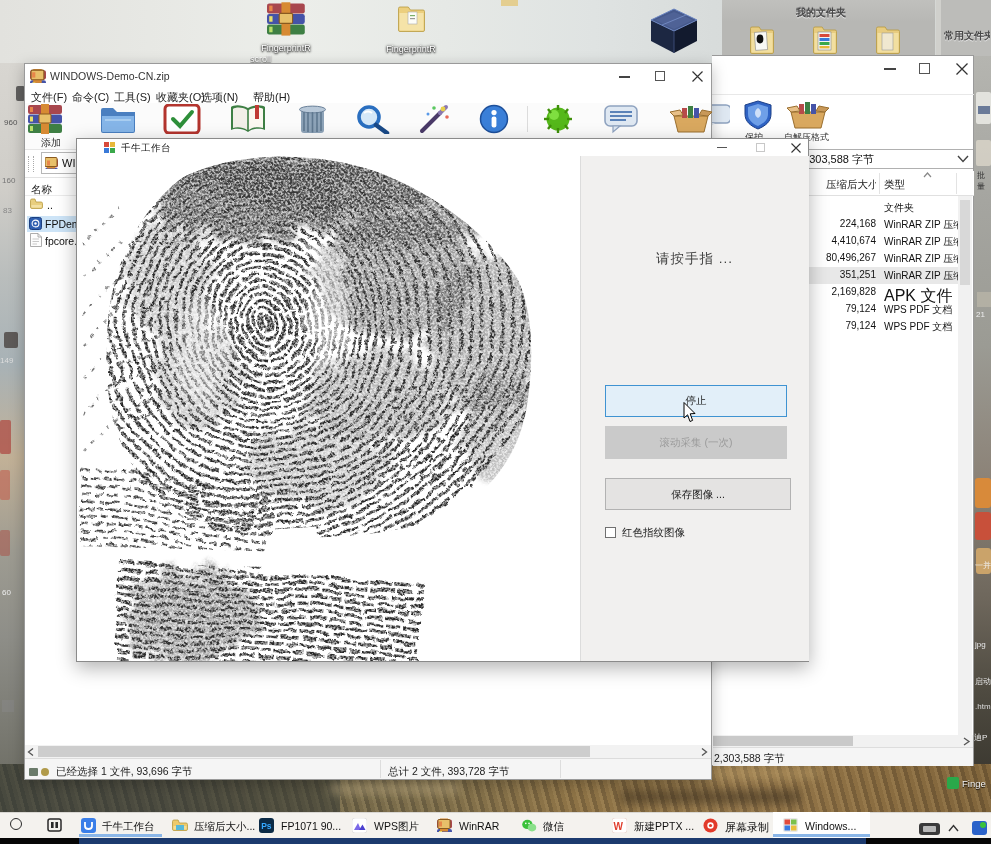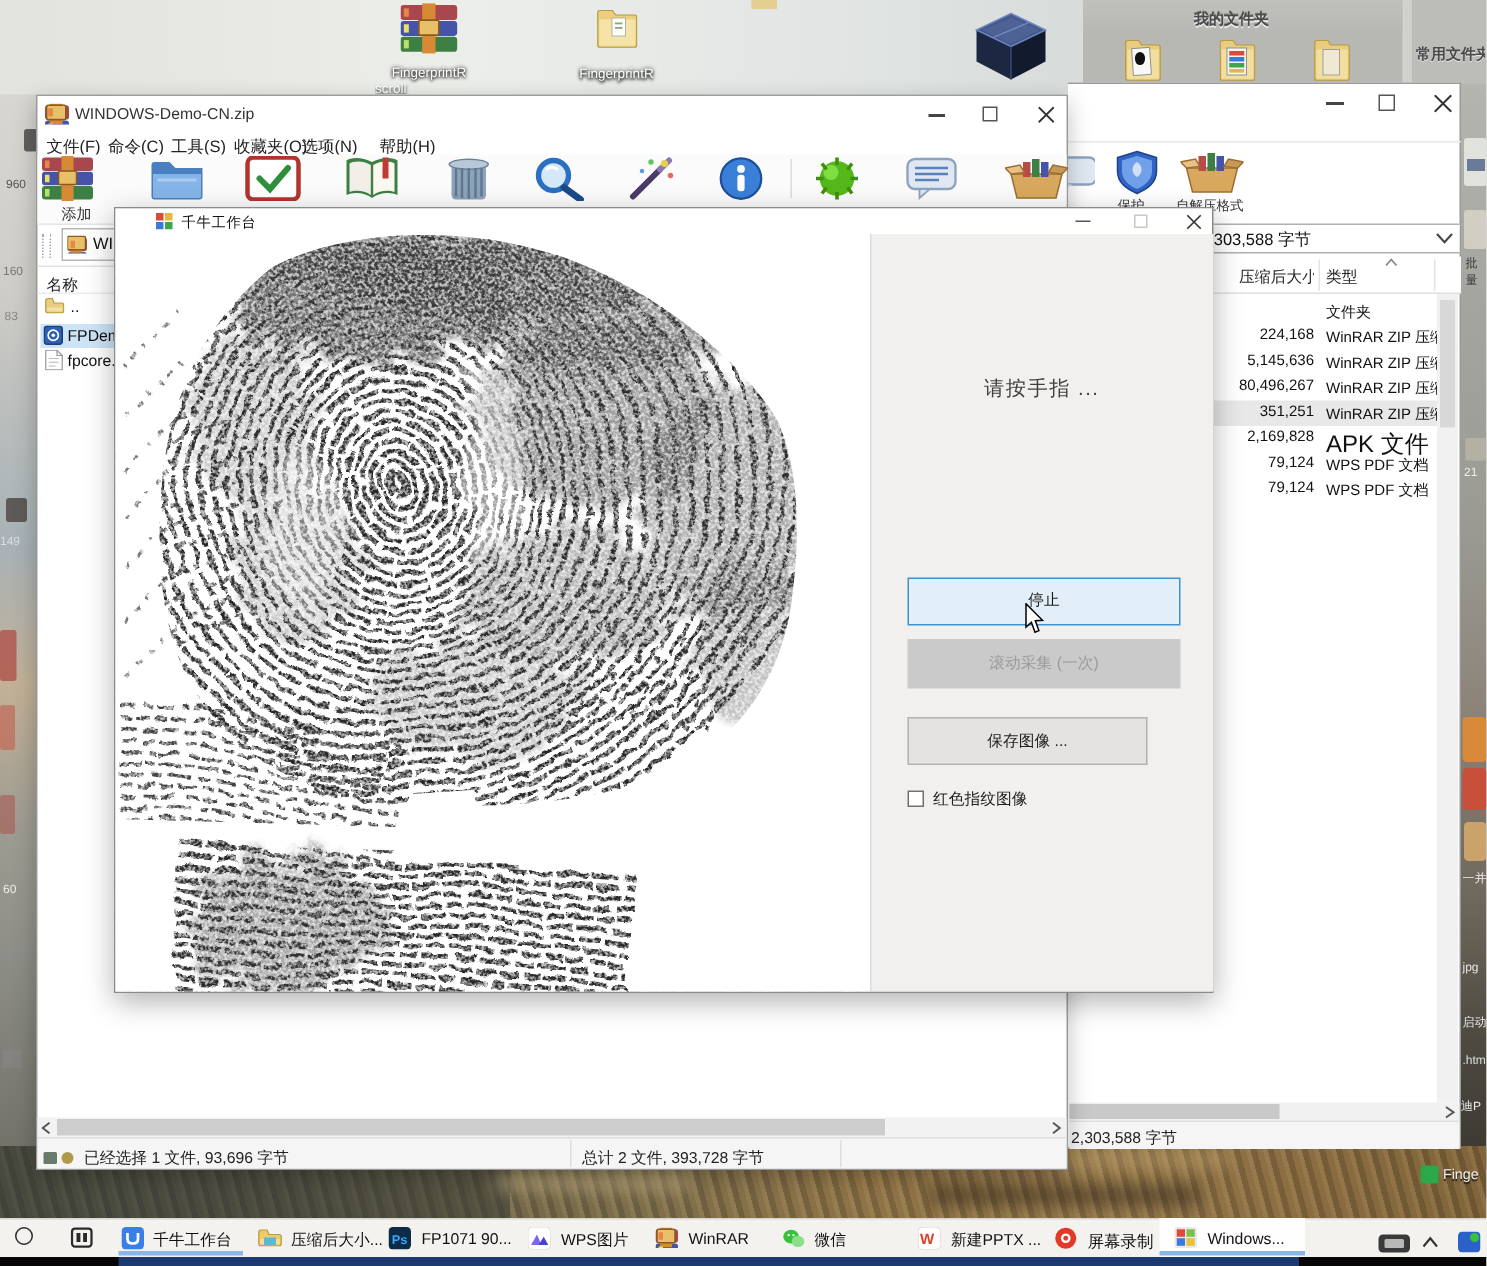--- a/index.html
+++ b/index.html
@@ -82,21 +82,21 @@
 <div style="position:absolute;left:2px;top:700px;width:12px;height:12px;background:#888;opacity:.5"></div>
 <div style="position:absolute;left:976px;top:92px;width:15px;height:32px;background:#e8e8e2;opacity:.9;border-radius:2px"></div>
 <div style="position:absolute;left:978px;top:106px;width:12px;height:8px;background:#6a7a98"></div>
 <div style="position:absolute;left:976px;top:140px;width:15px;height:26px;background:#d8d4c8;opacity:.85;border-radius:2px"></div>
 <div style="position:absolute;left:977px;top:170px;font-size:8px;color:#333">批量</div>
 <div style="position:absolute;left:977px;top:292px;width:14px;height:15px;background:#b8b4a8;opacity:.8"></div>
 <div style="position:absolute;left:976px;top:310px;font-size:8px;color:#eee">21</div>
 <div style="position:absolute;left:975px;top:478px;width:16px;height:30px;background:#d88a3a;border-radius:3px"></div>
 <div style="position:absolute;left:975px;top:512px;width:16px;height:28px;background:#c8503a;border-radius:3px"></div>
 <div style="position:absolute;left:976px;top:548px;width:15px;height:26px;background:#caa36a;border-radius:3px"></div>
-<div style="position:absolute;left:975px;top:580px;font-size:8px;color:#f0f0f0">一并</div>
+<div style="position:absolute;left:975px;top:560px;font-size:8px;color:#f0f0f0">一并</div>
 <div style="position:absolute;left:975px;top:640px;font-size:8px;color:#e8e8e8">jpg</div>
 <div style="position:absolute;left:975px;top:676px;font-size:8px;color:#e8e8e8">启动</div>
 <div style="position:absolute;left:975px;top:702px;font-size:8px;color:#ddd">.htm</div>
 <div style="position:absolute;left:974px;top:732px;font-size:8px;color:#eee">迪P</div>
 <div style="position:absolute;left:1004px;top:756px;font-size:8px;color:#eee">20M</div>
 <div style="position:absolute;left:712px;top:55px;width:262px;height:711px;background:#fff;border:1px solid #9a9a9a;border-left:none"></div>
 <div style="position:absolute;left:884px;top:68px;width:12px;height:1.5px;background:#444"></div>
 <div style="position:absolute;left:919px;top:63px;width:11px;height:11px;border:1.2px solid #555"></div>
 <svg style="position:absolute;left:956px;top:63px" width="12" height="12" viewBox="0 0 12 12">
     <path d="M 0.5 0.5 L 11.5 11.5 M 11.5 0.5 L 0.5 11.5" stroke="#333" stroke-width="1.3"></path>
@@ -130,21 +130,21 @@
 <div style="position:absolute;left:826px;top:178px;width:50px;font-size:10.5px;color:#222;text-align:right;white-space:nowrap;overflow:hidden">压缩后大小</div>
 <div style="position:absolute;left:884px;top:178px;font-size:10.5px;color:#222">类型</div>
 <svg style="position:absolute;left:923px;top:172px" width="9" height="6" viewBox="0 0 9 6">
     <path d="M 1 5 L 4.5 1 L 8 5" fill="none" stroke="#888" stroke-width="1.2"></path>
   </svg>
 <div style="position:absolute;left:879px;top:173px;width:1px;height:21px;background:#e3e3e3"></div>
 <div style="position:absolute;left:956px;top:173px;width:1px;height:21px;background:#e3e3e3"></div>
 <div style="position:absolute;left:884px;top:201px;width:74px;font-size:10px;color:#111;white-space:nowrap;overflow:hidden">文件夹</div>
 <div style="position:absolute;left:776px;top:218px;width:100px;font-size:10px;color:#111;text-align:right;white-space:nowrap">224,168</div>
 <div style="position:absolute;left:884px;top:218px;width:74px;font-size:10px;color:#111;white-space:nowrap;overflow:hidden">WinRAR ZIP 压缩...</div>
-<div style="position:absolute;left:776px;top:235px;width:100px;font-size:10px;color:#111;text-align:right;white-space:nowrap">5,145,636</div>
+<div style="position:absolute;left:776px;top:235px;width:100px;font-size:10px;color:#111;text-align:right;white-space:nowrap">4,410,674</div>
 <div style="position:absolute;left:884px;top:235px;width:74px;font-size:10px;color:#111;white-space:nowrap;overflow:hidden">WinRAR ZIP 压缩...</div>
 <div style="position:absolute;left:776px;top:252px;width:100px;font-size:10px;color:#111;text-align:right;white-space:nowrap">80,496,267</div>
 <div style="position:absolute;left:884px;top:252px;width:74px;font-size:10px;color:#111;white-space:nowrap;overflow:hidden">WinRAR ZIP 压缩...</div>
 <div style="position:absolute;left:713px;top:267px;width:245px;height:17px;background:#e8e8e8"></div>
 <div style="position:absolute;left:776px;top:269px;width:100px;font-size:10px;color:#111;text-align:right;white-space:nowrap">351,251</div>
 <div style="position:absolute;left:884px;top:269px;width:74px;font-size:10px;color:#111;white-space:nowrap;overflow:hidden">WinRAR ZIP 压缩...</div>
 <div style="position:absolute;left:776px;top:286px;width:100px;font-size:10px;color:#111;text-align:right;white-space:nowrap">2,169,828</div>
 <div style="position:absolute;left:884px;top:286px;width:74px;font-size:16px;color:#111;white-space:nowrap;overflow:hidden">APK 文件</div>
 <div style="position:absolute;left:776px;top:303px;width:100px;font-size:10px;color:#111;text-align:right;white-space:nowrap">79,124</div>
 <div style="position:absolute;left:884px;top:303px;width:74px;font-size:10px;color:#111;white-space:nowrap;overflow:hidden">WPS PDF 文档</div>
@@ -468,21 +468,21 @@
     <rect x="196" y="372" width="44" height="16" fill="#fff" transform="rotate(-4 218 380)"></rect>
     <rect x="262" y="392" width="60" height="14" fill="#fff"></rect>
     <rect x="430" y="330" width="40" height="18" fill="#fff"></rect>
     <rect x="0" y="0" width="503" height="505" filter="url(#sp)" opacity="0.67"></rect>
   </svg>
 <div style="position:absolute;left:580px;top:156px;width:229px;height:505px;background:#f1f0ef;border-left:1px solid #dcdcdc"></div>
 <div style="position:absolute;left:580px;top:250px;width:229px;text-align:center;font-size:13.5px;color:#3f3f3f;letter-spacing:1px">请按手指 ...</div>
 <div style="position:absolute;left:605px;top:385px;width:182px;height:32px;background:#e2eff9;border:1px solid #3f93d2;"></div>
 <div style="position:absolute;left:605px;top:385px;width:182px;height:32px;line-height:31px;text-align:center;font-size:10.5px;color:#1a1a1a">停止</div>
 <div style="position:absolute;left:605px;top:426px;width:182px;height:33px;background:#cacaca;line-height:33px;text-align:center;font-size:10.5px;color:#9b9b9b">滚动采集 (一次)</div>
-<div style="position:absolute;left:605px;top:478px;width:160px;height:32px;background:#e4e3e2;border:1px solid #b2b2b2;line-height:30px;text-align:center;font-size:10.5px;color:#222">保存图像 ...</div>
+<div style="position:absolute;left:605px;top:478px;width:186px;height:32px;background:#e4e3e2;border:1px solid #b2b2b2;line-height:30px;text-align:center;font-size:10.5px;color:#222">保存图像 ...</div>
 <div style="position:absolute;left:605px;top:527px;width:11px;height:11px;background:#fff;border:1px solid #707070"></div>
 <div style="position:absolute;left:622px;top:526px;font-size:10.5px;color:#222">红色指纹图像</div>
 <svg style="position:absolute;left:683px;top:402px" width="15" height="21" viewBox="0 0 15 21">
     <path d="M 1 0.5 L 1 16 L 4.6 12.8 L 7 19.5 L 9.6 18.4 L 7.2 11.8 L 12 11.5 Z" fill="#fff" stroke="#000" stroke-width="1"></path>
   </svg>
 <div style="position:absolute;left:0;top:812px;width:991px;height:26px;background:#f4f2ee;border-top:1px solid #d8d6d2"></div>
 <div style="position:absolute;left:10px;top:818px;width:12px;height:12px;border:1.8px solid #2a2a2a;border-radius:50%"></div>
 <svg style="position:absolute;left:47px;top:818px" width="15" height="14" viewBox="0 0 15 14">
     <rect x="1" y="1" width="13" height="12" rx="2" fill="none" stroke="#2a2a2a" stroke-width="1.5"></rect>
     <rect x="4" y="4" width="2.6" height="6" fill="#2a2a2a"></rect>

